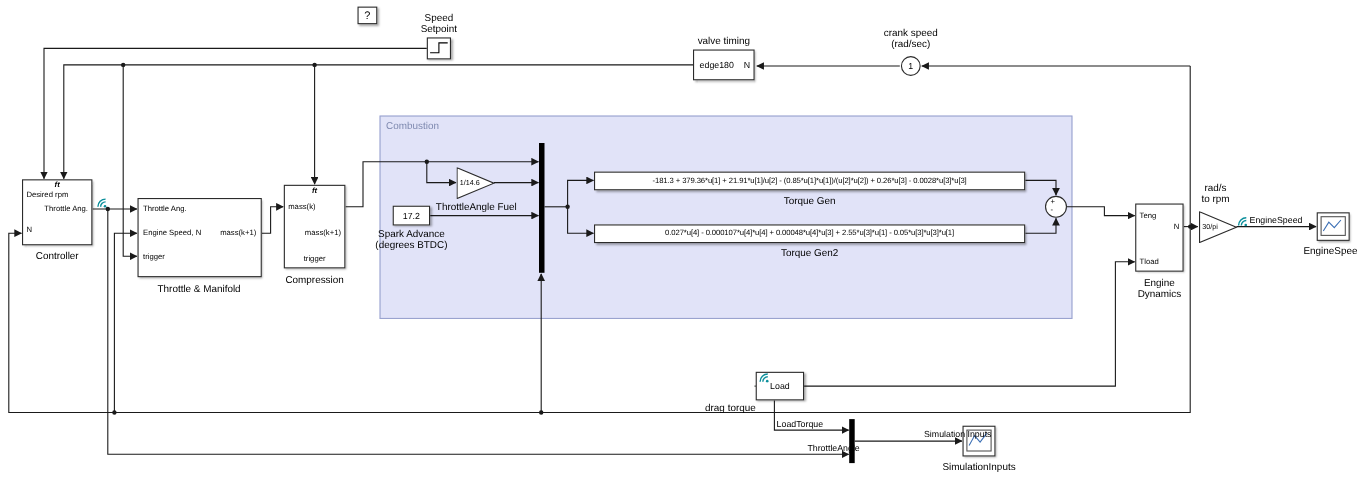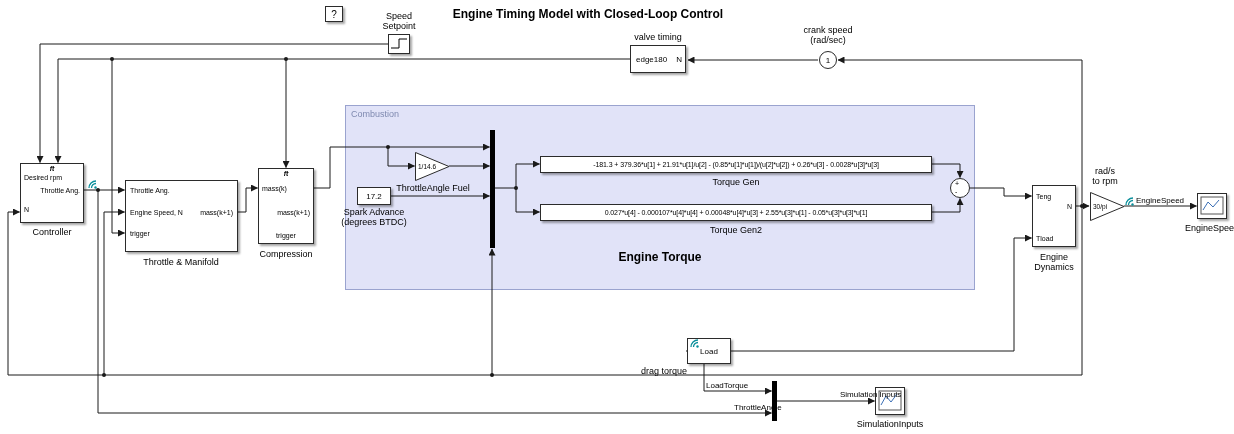--- a/index.html
+++ b/index.html
@@ -77,21 +77,20 @@
       <circle cx="1082" cy="206" r="2"></circle>
         <circle cx="104" cy="375" r="2"></circle>
       <circle cx="492" cy="375" r="2"></circle>
         <circle cx="98" cy="190" r="2"></circle>
       <circle cx="388" cy="147" r="2"></circle>
         <circle cx="516" cy="188" r="2"></circle>
       <circle cx="704" cy="351" r="2"></circle>
     </g>
   </svg>
 
-  <div class="title" style="left:388px;top:7px;width:400px;">Engine Timing Model with Closed-Loop Control</div>
   <div class="block" style="left:325px;top:6px;width:18px;height:16px;line-height:15px;text-align:center;font-size:10px;">?</div>
 
   <div class="lbl" style="left:369px;top:11px;width:60px;">Speed
 Setpoint</div>
   <div class="block" style="left:388px;top:34px;width:22px;height:20px;">
     <svg width="20" height="18">
       <polyline points="2,13 10,13 10,4 18,4" stroke="#000" fill="none" stroke-width="1"></polyline>
     </svg>
   </div>
 
@@ -149,21 +148,20 @@
   <div class="block" style="left:540px;top:156px;width:392px;height:17px;">
     <div class="expr">-181.3 + 379.36*u[1] + 21.91*u[1]/u[2] - (0.85*u[1]*u[1])/(u[2]*u[2]) + 0.26*u[3] - 0.0028*u[3]*u[3]</div>
   </div>
   <div class="lbl" style="left:686px;top:177px;width:100px;">Torque Gen</div>
 
   <div class="block" style="left:540px;top:204px;width:392px;height:17px;">
     <div class="expr">0.027*u[4] - 0.000107*u[4]*u[4] + 0.00048*u[4]*u[3] + 2.55*u[3]*u[1] - 0.05*u[3]*u[3]*u[1]</div>
   </div>
   <div class="lbl" style="left:681px;top:225px;width:110px;">Torque Gen2</div>
 
-  <div class="caption" style="left:560px;top:250px;width:200px;">Engine Torque</div>
 
   <div class="circleblk" style="left:950px;top:178px;width:20px;height:20px;">
     <div class="pl" style="left:4px;top:1px;">+</div>
     <div class="pl" style="left:4px;bottom:1px;">-</div>
   </div>
 
   <div class="block" style="left:1032px;top:185px;width:44px;height:62px;">
     <div class="pl" style="left:3px;top:7px;">Teng</div>
     <div class="pl" style="right:3px;top:17px;">N</div>
     <div class="pl" style="left:3px;top:49px;">Tload</div>

